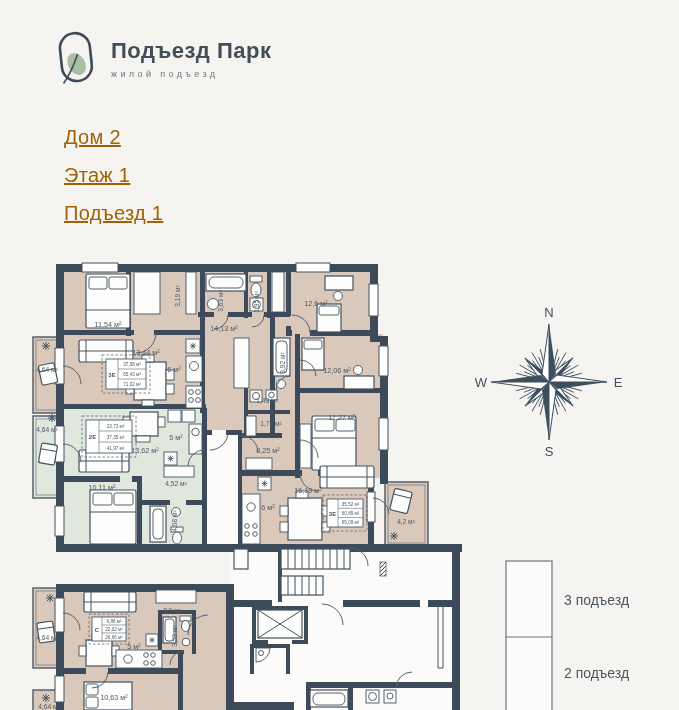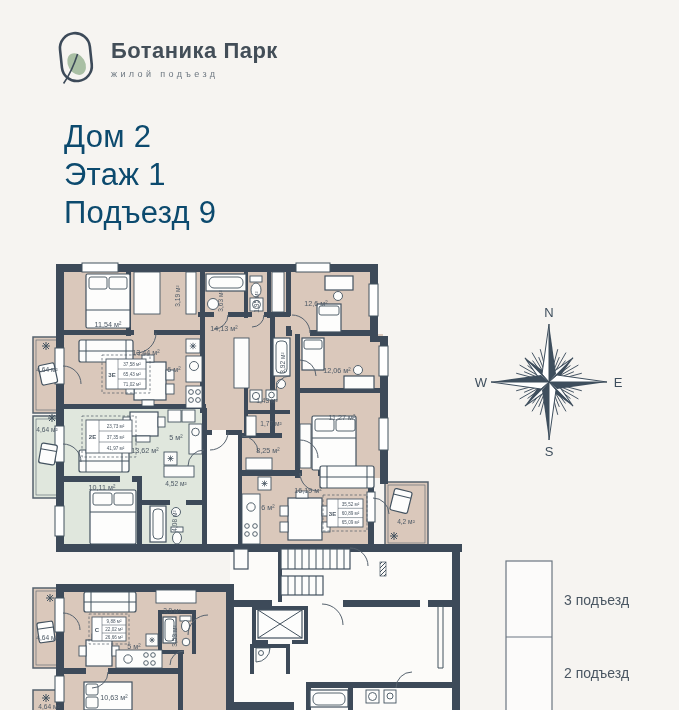--- a/index.html
+++ b/index.html
@@ -1,22 +1,22 @@
 <!DOCTYPE html>
 <html><head>
 <meta charset="utf-8">
 <style>
   html,body{margin:0;padding:0;}
   body{width:679px;height:710px;background:#f6f4f1;overflow:hidden;position:relative;
        font-family:"Liberation Sans",sans-serif;}
   .logo-wrap{position:absolute;left:57px;top:30px;display:flex;align-items:center;gap:14px;}
   .logo-text .name{font-size:22px;font-weight:700;color:#434e58;letter-spacing:.5px;}
   .logo-text .tag{font-size:9px;letter-spacing:3.4px;color:#6d7781;margin-top:5px;}
-  .title-block{position:absolute;left:64px;top:118px;color:#0c4a6e;font-size:31px;
-               font-weight:500;line-height:38px;letter-spacing:.3px;}
+  .title-block{position:absolute;left:64px;top:118px;color:#a16207;font-size:20px;
+               font-weight:500;line-height:38px;letter-spacing:.3px;text-decoration:underline;}
   svg text{font-family:"Liberation Sans",sans-serif;}
   .wl{fill:#3d4a59;}
   .fx{fill:#fdfdfc;stroke:#43525f;stroke-width:1.2;}
   .fx2{fill:#fdfdfc;stroke:#43525f;stroke-width:.9;}
   .ln{stroke:#43525f;stroke-width:1;fill:none;}
   .arc{stroke:#56626e;stroke-width:1;fill:none;}
   .win{fill:#ffffff;stroke:#43525f;stroke-width:1;}
   .lbl{font-size:7.2px;fill:#4d5965;}
   .lbl-s{font-size:6.6px;fill:#4d5965;}
   .bx{fill:#ffffff;stroke:#4d5965;stroke-width:.9;}
@@ -35,29 +35,29 @@
 
 <div class="logo-wrap">
   <svg width="40" height="56" viewBox="0 0 40 56">
     <g transform="rotate(-6 20 28)">
       <rect x="4" y="3" width="30" height="48" rx="15" fill="none" stroke="#3d4a59" stroke-width="2.6"></rect>
       <ellipse cx="19" cy="34" rx="8.5" ry="11.5" transform="rotate(-24 19 34)" fill="#a9bfa4"></ellipse>
       <path d="M4,52 Q14,40 21,24" stroke="#3d4a59" stroke-width="1.6" fill="none"></path>
     </g>
   </svg>
   <div class="logo-text">
-    <div class="name">Ботаника Парк</div>
+    <div class="name">Подъезд Парк</div>
     <div class="tag">жилой подъезд</div>
   </div>
 </div>
 
 <div class="title-block">
   <div>Дом 2</div>
   <div>Этаж 1</div>
-  <div>Подъезд 9</div>
+  <div>Подъезд 1</div>
 </div>
 
 <svg width="679" height="710" viewBox="0 0 679 710" style="position:absolute;left:0;top:0">
   <defs>
     <pattern id="hatchH" width="4" height="3.6" patternUnits="userSpaceOnUse">
       <path d="M0,1.8 H4" stroke="#43525f" stroke-width="1"></path>
     </pattern>
     <pattern id="hatchV" width="3.6" height="4" patternUnits="userSpaceOnUse">
       <path d="M1.8,0 V4" stroke="#43525f" stroke-width="1"></path>
     </pattern>

